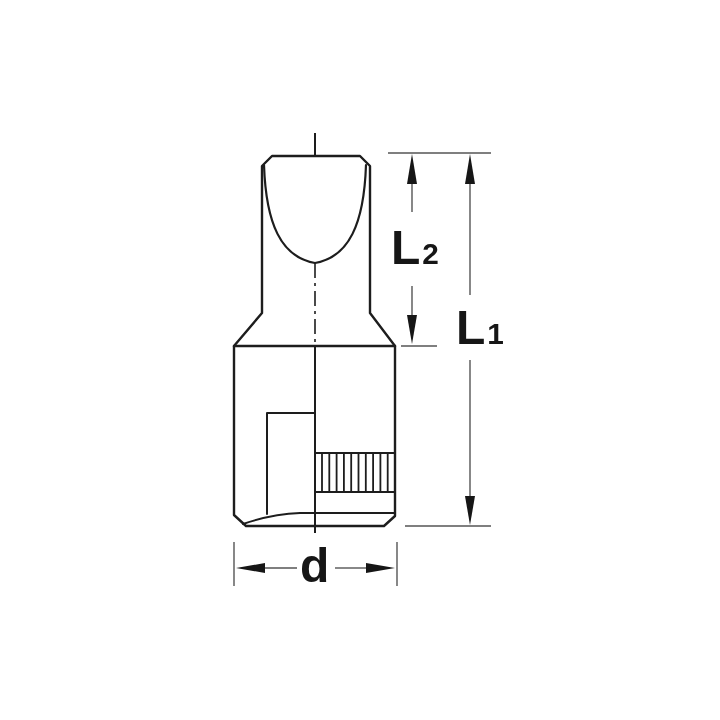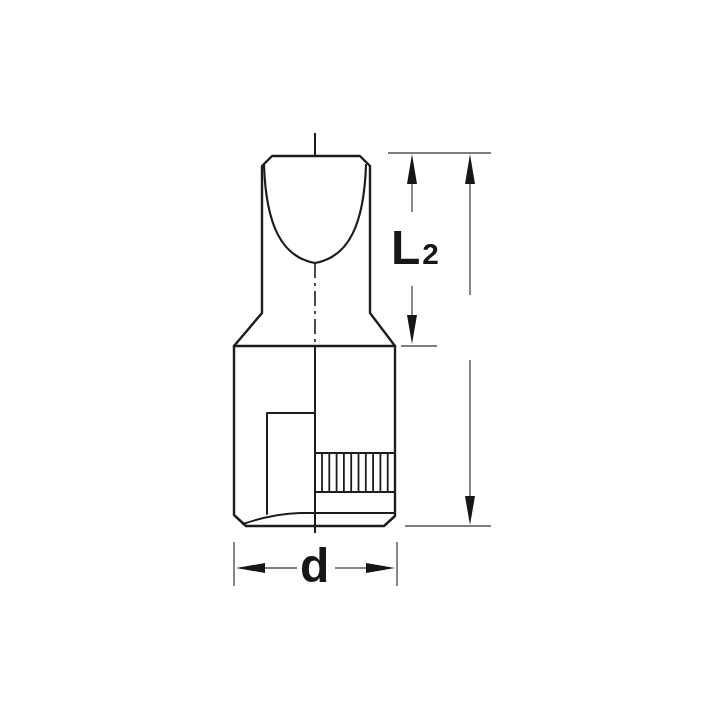--- a/index.html
+++ b/index.html
@@ -82,18 +82,21 @@
       <polygon points="465,496 475,496 470,525"></polygon>
       <polygon points="265,563 265,573 236,568"></polygon>
       <polygon points="366,563 366,573 395,568"></polygon>
     </g>
   </svg>
 
   <div class="dim-label" style="left:391px; top:224px;">
     <span>L</span><span class="sub">2</span>
   </div>
 
+  <div class="dim-label" style="left:456px; top:304px;">
+    <span>L</span><span class="sub">1</span>
+  </div>
 
   <div class="dim-label" style="left:300px; top:542px;">
     <span>d</span><span class="sub"></span>
   </div>
 
 </div>
 
 </body></html>

